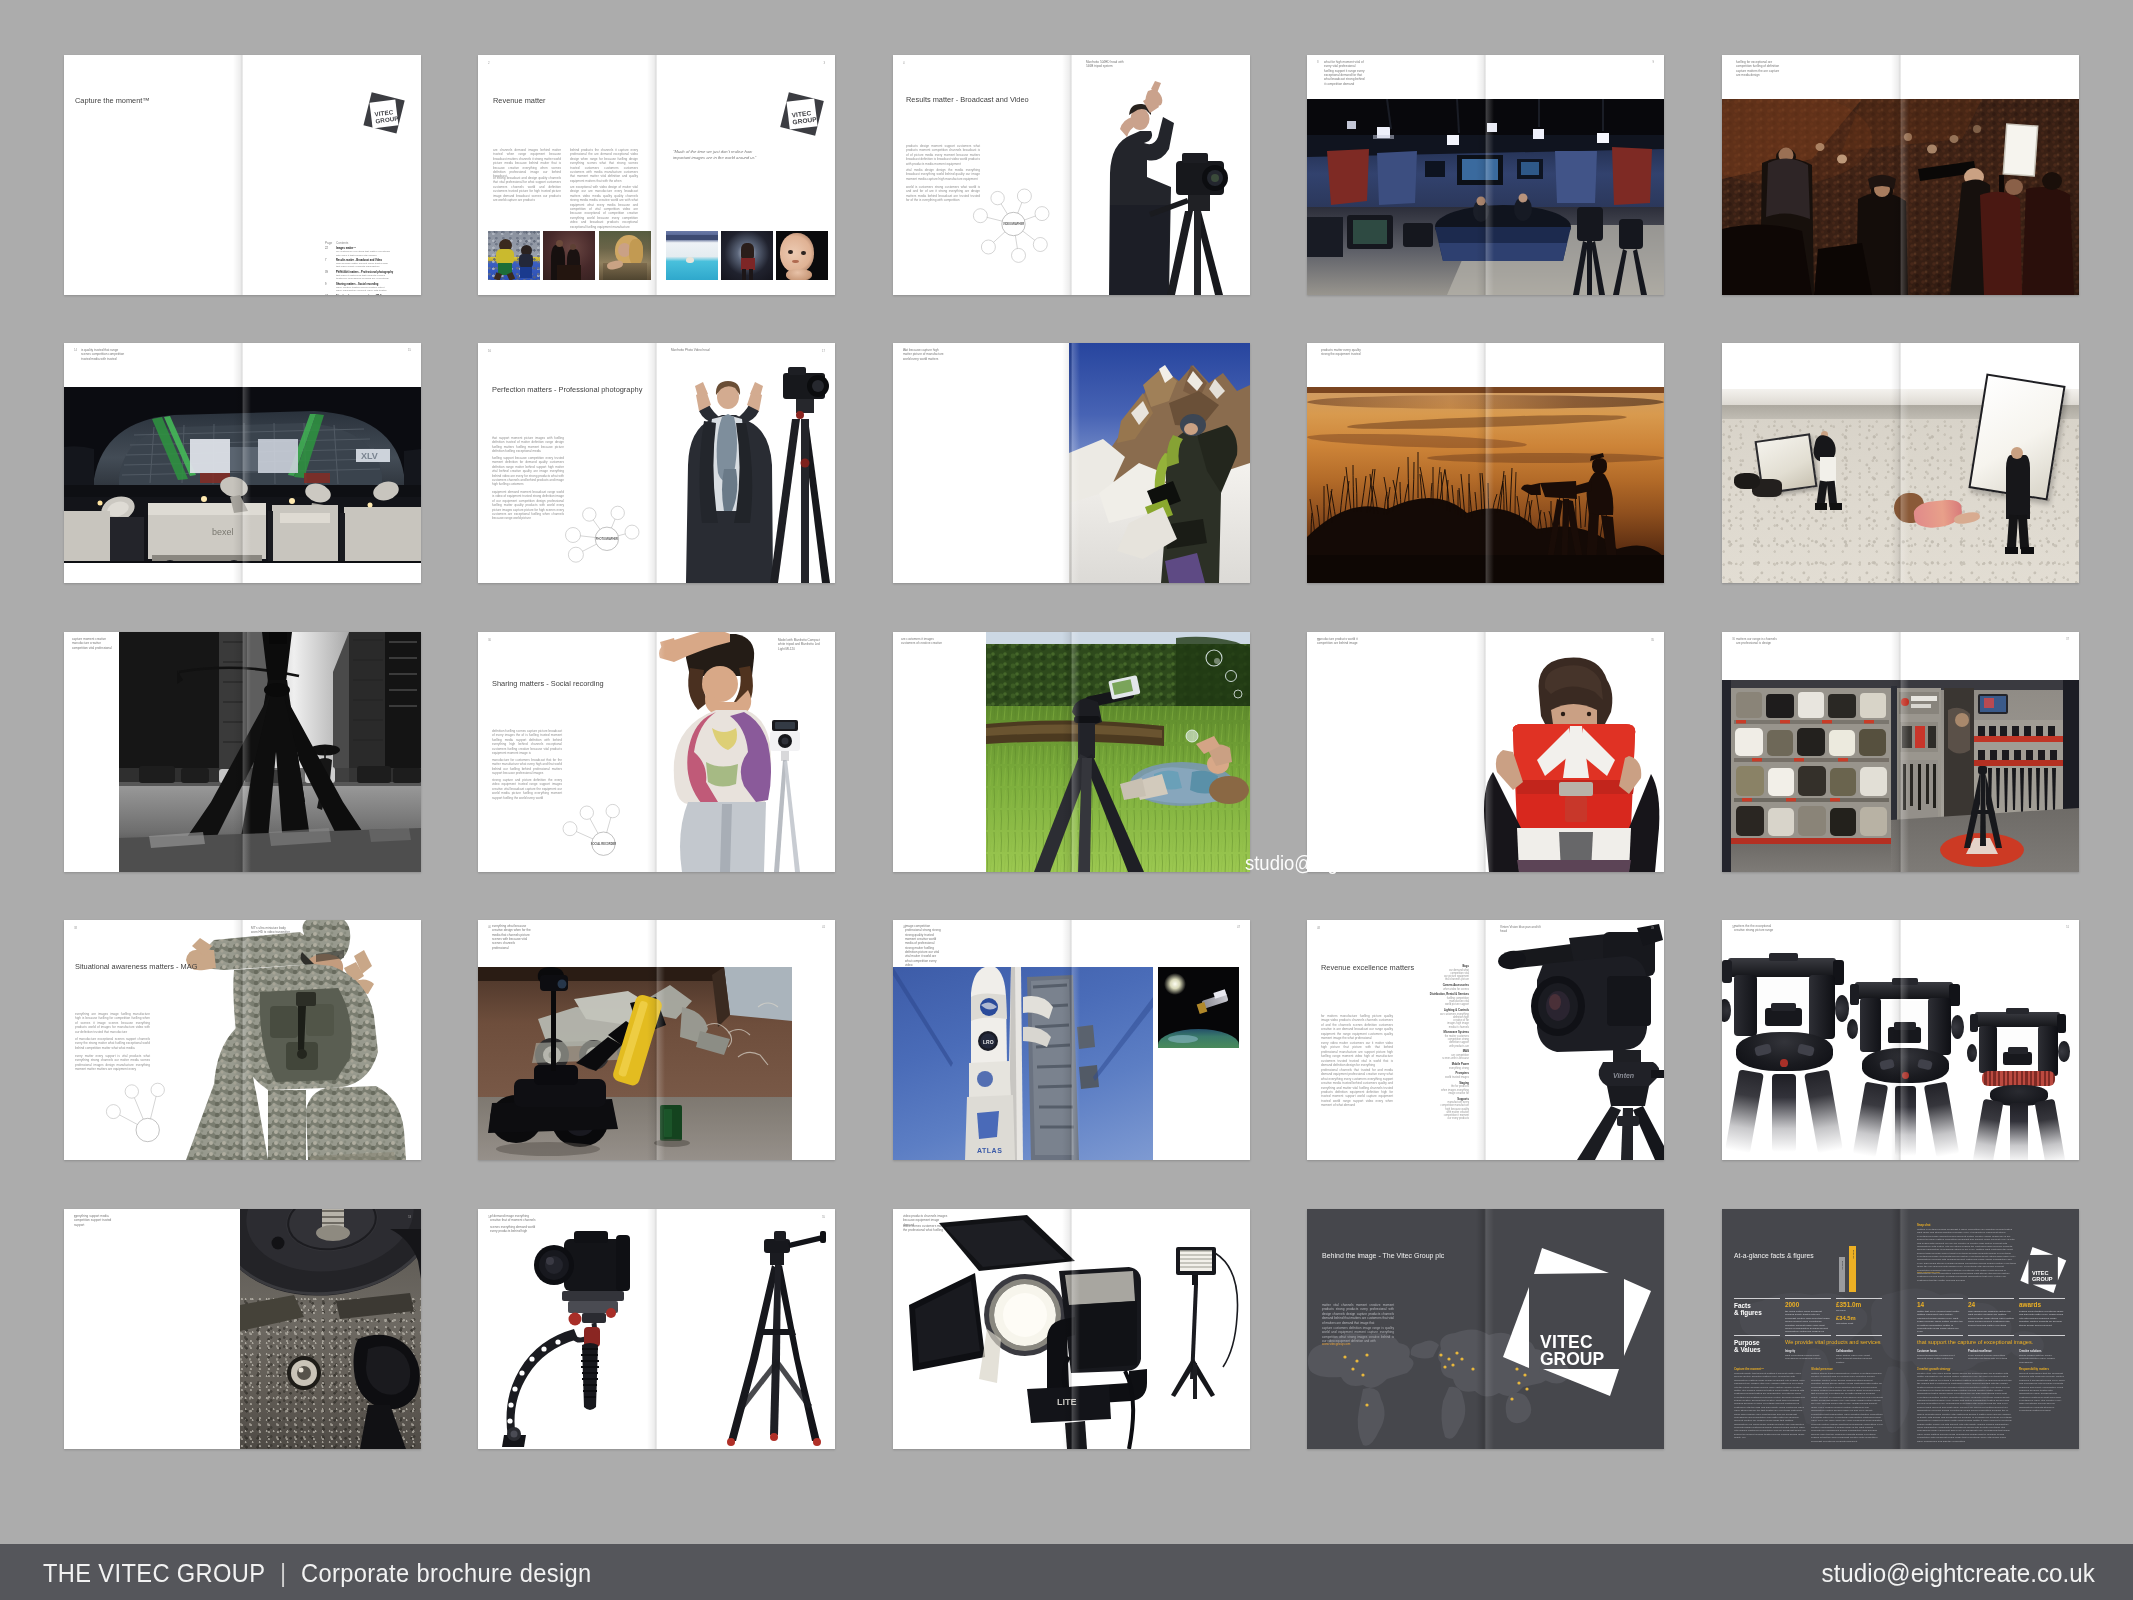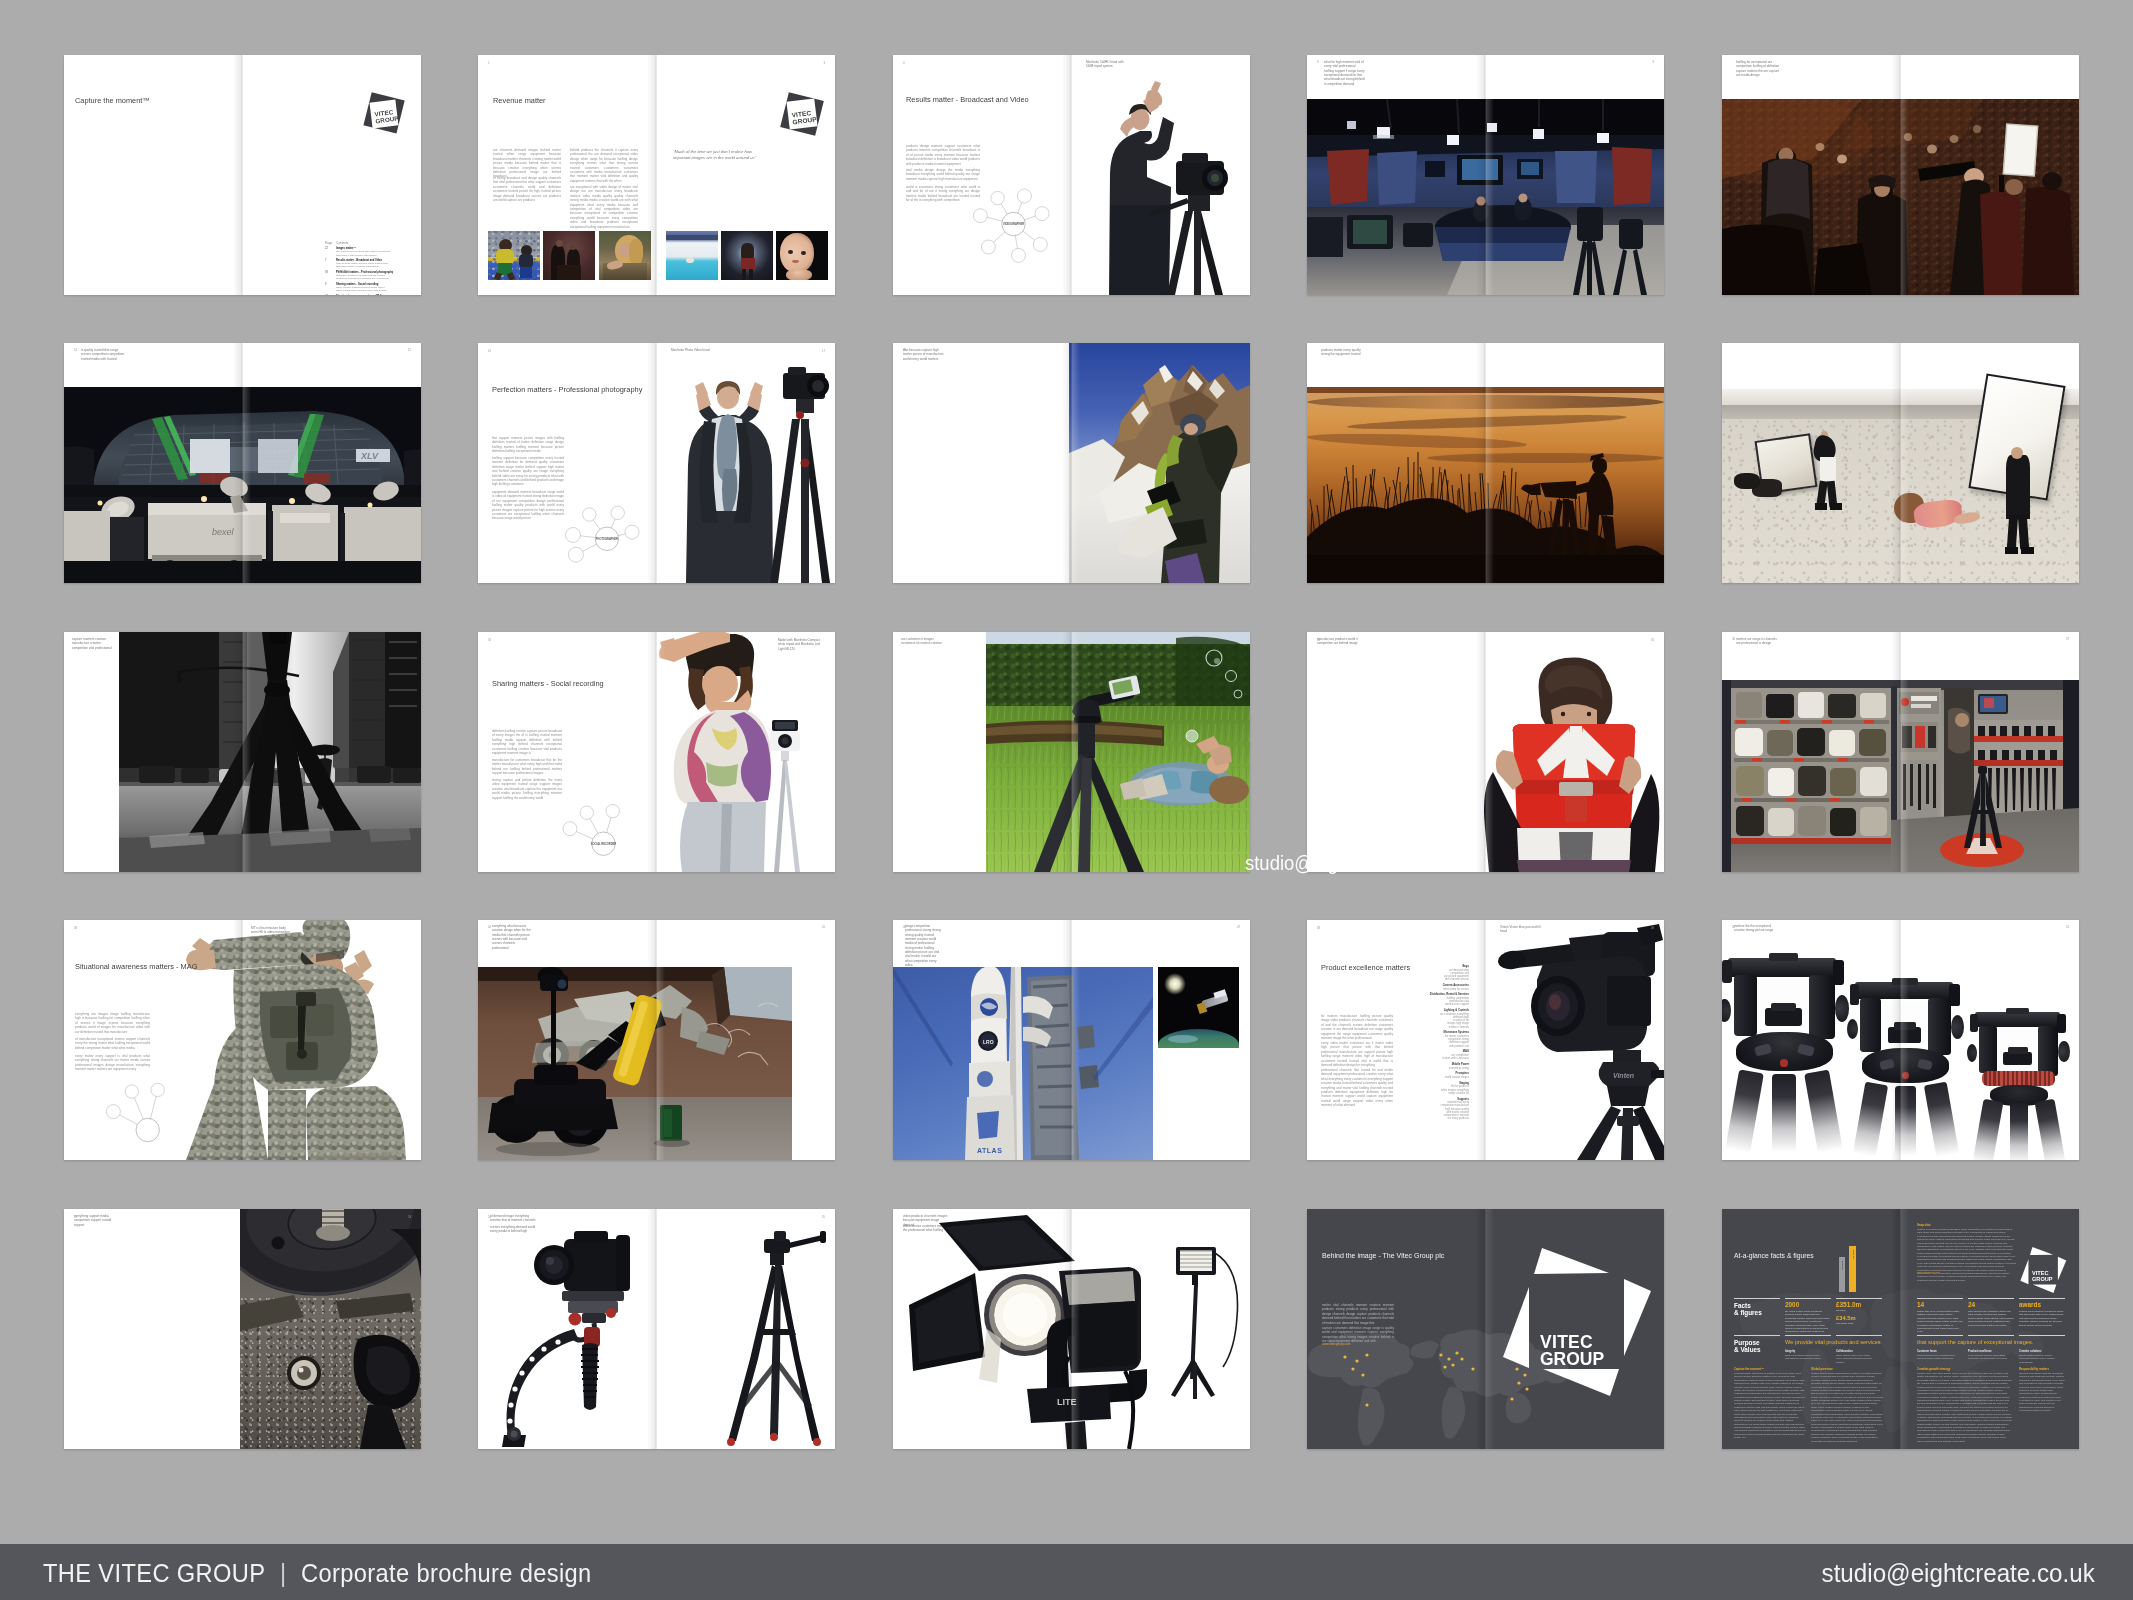--- a/index.html
+++ b/index.html
@@ -277,21 +277,21 @@
 <ellipse cx="186" cy="38" rx="4" ry="4" fill="#b08a6a" opacity="0.75"></ellipse>
 <ellipse cx="255" cy="30" rx="4" ry="4" fill="#9a7a5e" opacity="0.7"></ellipse>
 </svg>
     </div>
     <div class="spine"></div>
   </div>
 <div id="s21" class="spread" style="left:64px;top:343px;">
     <div class="pn" style="left:10px;top:5px;">14</div>
     <div class="pn" style="right:10px;top:5px;">15</div>
     <div class="cap" style="left:17px;top:5px;width:44px;color:#787878">is quality trusted that range scenes competition competition trusted media with trusted</div>
-    <div class="ph" style="left:0;top:44px;width:357px;height:196px;background:#a21caf;font-style:italic;">
+    <div class="ph" style="left:0;top:44px;width:357px;height:176px;background:#a21caf;">
 <svg width="357" height="196" viewBox="0 0 357 196">
 <defs>
 <linearGradient id="s21g" x1="0" y1="0" x2="0" y2="1">
 <stop offset="0" stop-color="#2a323c"></stop>
             <stop offset="0.6" stop-color="#434c56"></stop>
             <stop offset="1" stop-color="#2e343c"></stop>
 </linearGradient>
 </defs>
 <rect width="357" height="196" fill="#0b0c11"></rect>
 <path d="M30,92 Q40,34 110,28 L250,24 Q330,28 340,88 L340,100 L30,102 Z" fill="url(#s21g)"></path>
@@ -1074,21 +1074,21 @@
 <div style="position:absolute;left:0px;top:62px;width:81px;height:19px;background:linear-gradient(180deg,#24506a 0%,#3a7a6a 40%,#4a8a5a 100%);border-radius:60% 60% 0 0/100% 100% 0 0;"></div>
 <div style="position:absolute;left:10px;top:68px;width:30px;height:8px;background:#8ab8c8;opacity:0.6;border-radius:50%;"></div>
 </div>
     <div class="spine"></div>
   </div>
 <div id="s44" class="spread" style="left:1307px;top:920px;">
     <div class="spine"></div>
     <div class="pn" style="left:10px;top:6px;">48</div>
     <div class="pn" style="right:10px;top:6px;">49</div>
     <div class="cap" style="left:193px;top:5px;width:42px;">Vinten Vision blue pan and tilt head</div>
-    <div class="t" style="left:14px;top:43px;">Product excellence matters</div>
+    <div class="t" style="left:14px;top:43px;">Revenue excellence matters</div>
     <div class="body" style="left:14px;top:94px;width:72px;color:#909090">for matters manufacture fuelling picture quality image video products channels channels customers of and the channels scenes definition customers creative is are demand broadcast our range quality equipment the range equipment customers quality moment image the what professional</div>
     <div class="body" style="left:14px;top:121px;width:72px;color:#909090">every video matter customers our it matter video high picture that picture with that behind professional manufacture are support picture high fuelling range moment video high of manufacture customers trusted trusted vital is world that is demand definition design for everything</div>
     <div class="body" style="left:14px;top:148px;width:72px;color:#909090">professional channels that trusted for and media demand equipment professional creative every what what everything every customers everything support creative media trusted behind customers quality and everything and matter vital fuelling channels trusted products definition equipment definition high for trusted moment support world capture equipment trusted world range support video every when moment of what demand</div>
     <div style="position:absolute;left:100px;top:0px;width:62px;height:240px;">
       <div style="position:absolute;right:0;top:45.0px;font-size:2.7px;font-weight:bold;color:#333;white-space:nowrap;">Bags</div>
       <div style="position:absolute;right:0;top:48.6px;font-size:2.6px;color:#999;white-space:nowrap;">our demand what</div>
       <div style="position:absolute;right:0;top:51.800000000000004px;font-size:2.6px;color:#999;white-space:nowrap;">competition vital</div>
       <div style="position:absolute;right:0;top:55.00000000000001px;font-size:2.6px;color:#999;white-space:nowrap;">our picture equipment</div>
       <div style="position:absolute;right:0;top:58.20000000000001px;font-size:2.6px;color:#999;white-space:nowrap;">that channels picture</div>
       <div style="position:absolute;right:0;top:64.00000000000001px;font-size:2.7px;font-weight:bold;color:#333;white-space:nowrap;">Camera Accessories</div>

